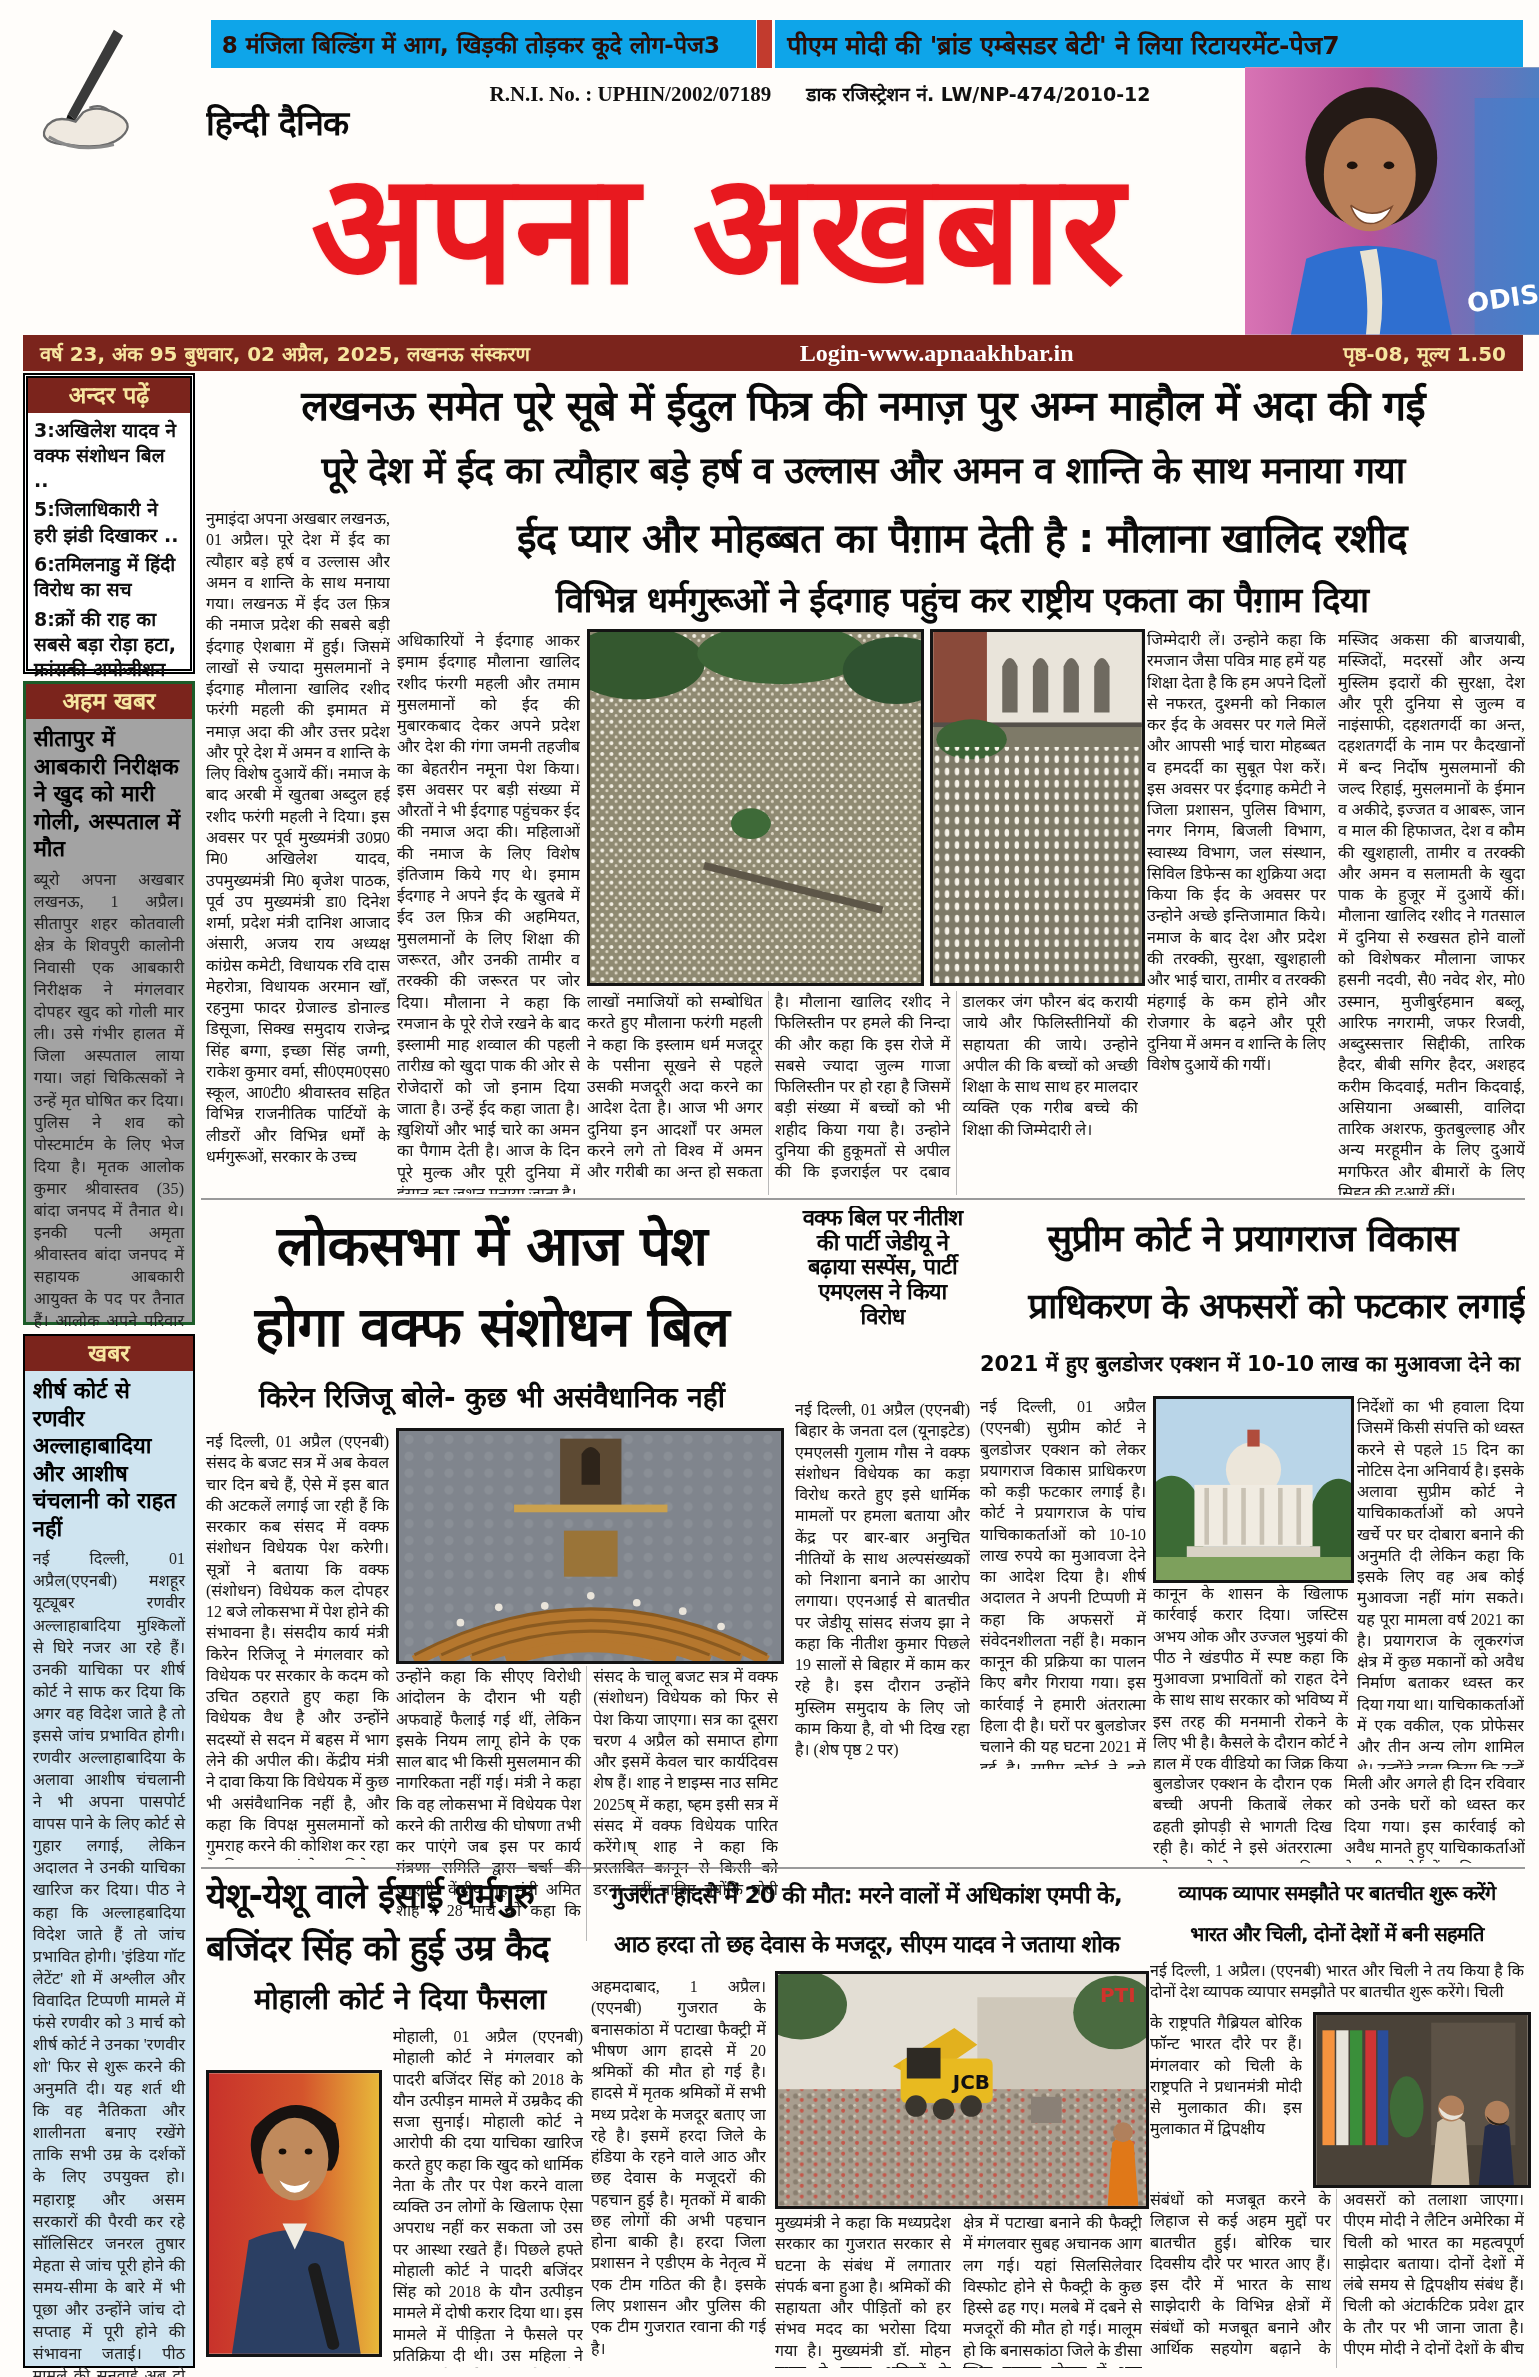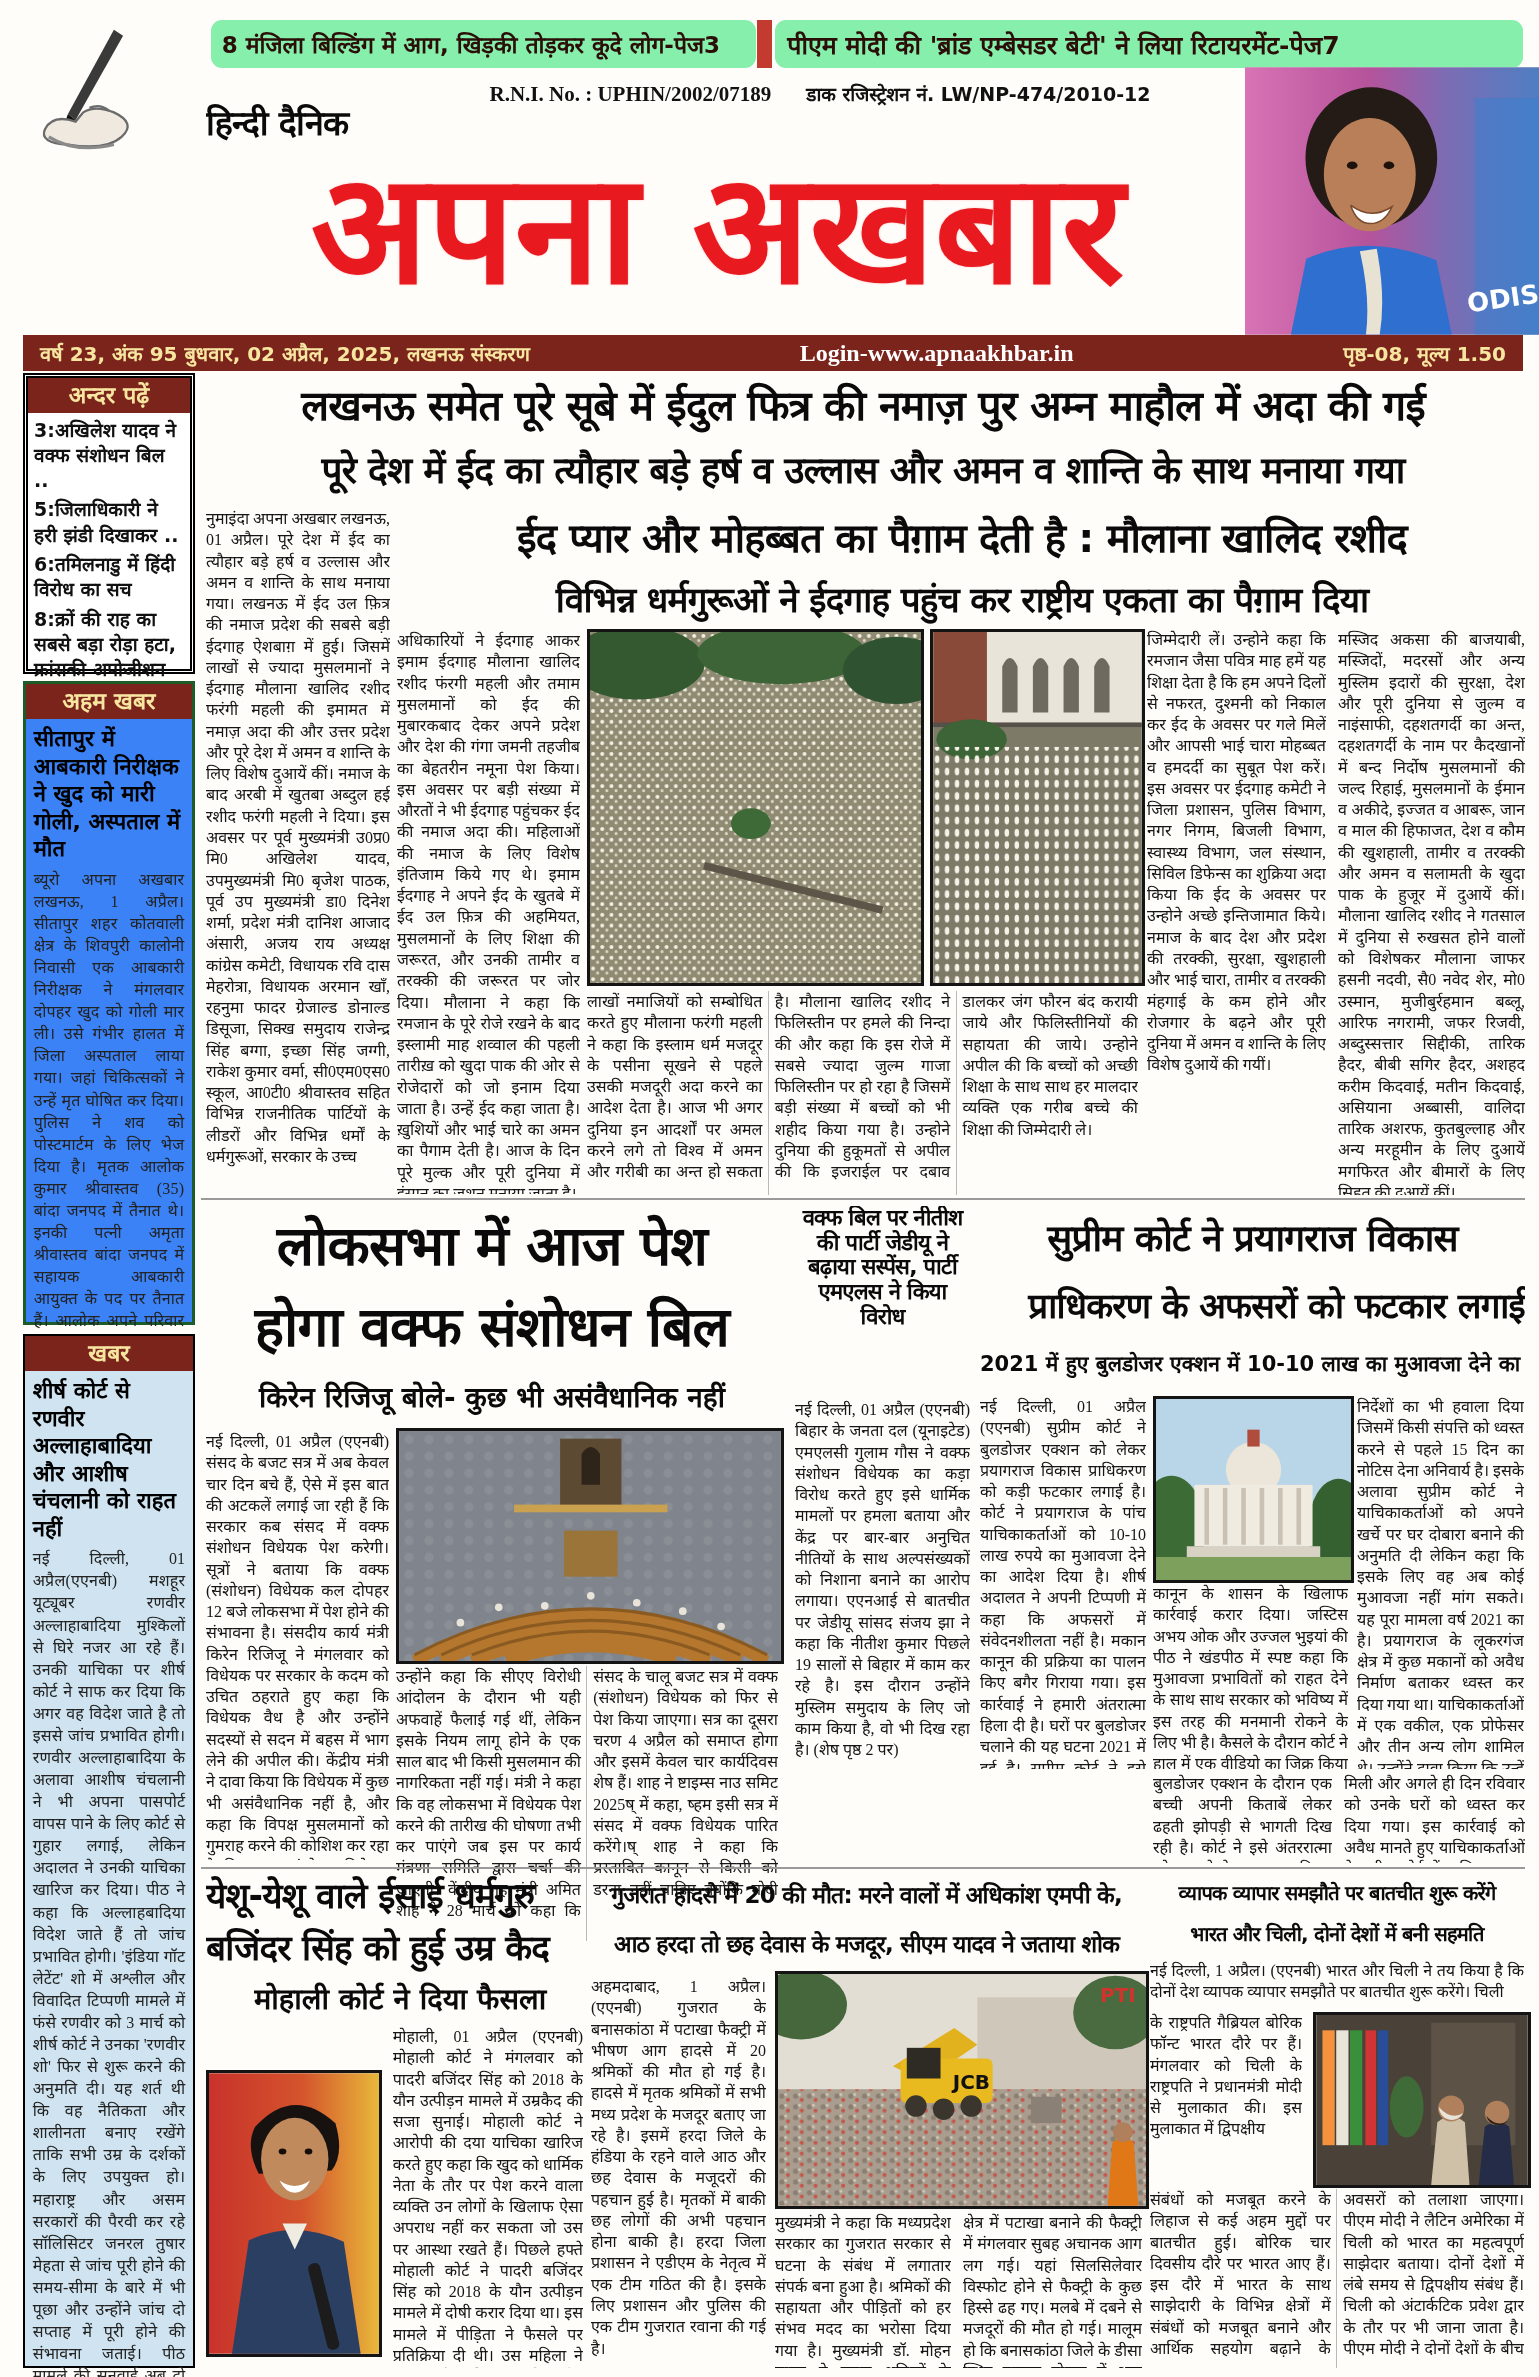--- a/index.html
+++ b/index.html
@@ -5,22 +5,22 @@
   html,body{margin:0;padding:0;background:#e9e9e9;}
   .page{position:relative;width:1540px;height:2377px;background:#fffdfa;margin:0 auto;overflow:hidden;
         font-family:"Liberation Serif","DejaVu Sans",serif;color:#111;}
   .abs{position:absolute;}
   .hd{font-family:"DejaVu Sans","Liberation Sans",sans-serif;font-weight:900;color:#0a0a0a;
       text-align:center;line-height:1.12;letter-spacing:-0.8px;overflow:hidden;}
   .nowrap{white-space:nowrap;}
   .bt{font-size:16px;line-height:1.33;text-align:justify;overflow:hidden;color:#151515;}
   .photo{border:3.1px solid #141414;overflow:hidden;background:#cfcac0;}
   .photo svg{display:block;width:100%;height:100%;}
-  .strip{background:#86efac;display:flex;align-items:center;
-         font-family:"DejaVu Sans","Liberation Sans",sans-serif;font-weight:900;color:#2b0e07;border-radius:11px;}
+  .strip{background:#0ea5e9;display:flex;align-items:center;
+         font-family:"DejaVu Sans","Liberation Sans",sans-serif;font-weight:900;color:#2b0e07;}
   .mast{font-family:"DejaVu Sans","Liberation Sans",sans-serif;font-weight:900;color:#e8191f;
         text-shadow:0 0 2.3px #ffc4c4;text-align:center;}
   .dateline{background:#7b241c;display:flex;align-items:center;justify-content:space-between;
             padding:0 17px;box-sizing:border-box;}
   .dl{color:#f7e6a0;font-family:"DejaVu Sans","Liberation Sans",sans-serif;font-weight:700;font-size:20px;}
   .dl.center{color:#ffffff;font-family:"Liberation Serif",serif;font-weight:700;font-size:24px;}
   .sb-head{background:#7b241c;color:#f7e6a0;font-family:"DejaVu Sans","Liberation Sans",sans-serif;
            font-weight:900;font-size:23px;text-align:center;line-height:35px;height:35px;}
   .sb-hl{font-family:"DejaVu Sans","Liberation Sans",sans-serif;font-weight:900;font-size:22px;
          line-height:1.25;padding:6.1px 7.7px 3.1px 7.7px;color:#000;}
@@ -94,21 +94,21 @@
   <div class="abs" style="left:23px;top:373px;width:172px;height:301px;border:5.4px double #000;background:#fff;box-sizing:border-box;">
     <div class="sb-head">अन्दर पढ़ें</div>
     <div style="padding:4.6px 6.1px;">
       <div style="font-family:'DejaVu Sans',sans-serif;font-weight:700;font-size:19px;line-height:1.32;margin-bottom:4.6px;">3:अखिलेश यादव ने वक्फ संशोधन बिल ..</div>
       <div style="font-family:'DejaVu Sans',sans-serif;font-weight:700;font-size:19px;line-height:1.32;margin-bottom:4.6px;">5:जिलाधिकारी ने हरी झंडी दिखाकर ..</div>
       <div style="font-family:'DejaVu Sans',sans-serif;font-weight:700;font-size:19px;line-height:1.32;margin-bottom:4.6px;">6:तमिलनाडु में हिंदी विरोध का सच</div>
       <div style="font-family:'DejaVu Sans',sans-serif;font-weight:700;font-size:19px;line-height:1.32;">8:क्रों की राह का सबसे बड़ा रोड़ा हटा, फ्रांसकी अपोजीशन पार्टी....</div>
     </div>
   </div>
 
-  <div class="abs" style="left:23px;top:681px;width:172px;height:644px;border:3.1px solid #1c5c28;background:#3b82f6;box-sizing:border-box;">
+  <div class="abs" style="left:23px;top:681px;width:172px;height:644px;border:3.1px solid #1c5c28;background:#a3a3a3;box-sizing:border-box;">
     <div class="sb-head">अहम खबर</div>
     <div class="sb-hl">सीतापुर में आबकारी निरीक्षक ने खुद को मारी गोली, अस्पताल में मौत</div>
     <div class="sb-bt" style="height:460px;overflow:hidden;">ब्यूरो अपना अखबार लखनऊ, 1 अप्रैल। सीतापुर शहर कोतवाली क्षेत्र के शिवपुरी कालोनी निवासी एक आबकारी निरीक्षक ने मंगलवार दोपहर खुद को गोली मार ली। उसे गंभीर हालत में जिला अस्पताल लाया गया। जहां चिकित्सकों ने उन्हें मृत घोषित कर दिया। पुलिस ने शव को पोस्टमार्टम के लिए भेज दिया है। मृतक आलोक कुमार श्रीवास्तव (35) बांदा जनपद में तैनात थे। इनकी पत्नी अमृता श्रीवास्तव बांदा जनपद में सहायक आबकारी आयुक्त के पद पर तैनात हैं। आलोक अपने परिवार के साथ बांदा स्थित सिविल लाइन में सरकारी कालोनी में रहते थे। इनके एक बेटा और एक बेटी हैं। जो दोनों सीतापुर में पढ़ते रहे हैं। पति पत्नी आठ-आठ दिन के लिए बच्चों के पास रहते थे।</div>
   </div>
 
   <div class="abs" style="left:23px;top:1334px;width:172px;height:1034px;border:2.3px solid #000;background:#cfe4f0;box-sizing:border-box;">
     <div class="sb-head">खबर</div>
     <div class="sb-hl">शीर्ष कोर्ट से रणवीर अल्लाहाबादिया और आशीष चंचलानी को राहत नहीं</div>
     <div class="sb-bt" style="height:851px;overflow:hidden;">नई दिल्ली, 01 अप्रैल(एएनबी) मशहूर यूट्यूबर रणवीर अल्लाहाबादिया मुश्किलों से घिरे नजर आ रहे हैं। उनकी याचिका पर शीर्ष कोर्ट ने साफ कर दिया कि अगर वह विदेश जाते है तो इससे जांच प्रभावित होगी। रणवीर अल्लाहाबादिया के अलावा आशीष चंचलानी ने भी अपना पासपोर्ट वापस पाने के लिए कोर्ट से गुहार लगाई, लेकिन अदालत ने उनकी याचिका खारिज कर दिया। पीठ ने कहा कि अल्लाहबादिया विदेश जाते हैं तो जांच प्रभावित होगी। 'इंडिया गॉट लेटेंट' शो में अश्लील और विवादित टिप्पणी मामले में फंसे रणवीर को 3 मार्च को शीर्ष कोर्ट ने उनका 'रणवीर शो' फिर से शुरू करने की अनुमति दी। यह शर्त थी कि वह नैतिकता और शालीनता बनाए रखेंगे ताकि सभी उम्र के दर्शकों के लिए उपयुक्त हो। महाराष्ट्र और असम सरकारों की पैरवी कर रहे सॉलिसिटर जनरल तुषार मेहता से जांच पूरी होने की समय-सीमा के बारे में भी पूछा और उन्होंने जांच दो सप्ताह में पूरी होने की संभावना जताई। पीठ मामले की सुनवाई अब दो सप्ताह बाद करने के अल्लाहबादिया के अनुरोध पर विचार करेगी।</div>
   </div>

